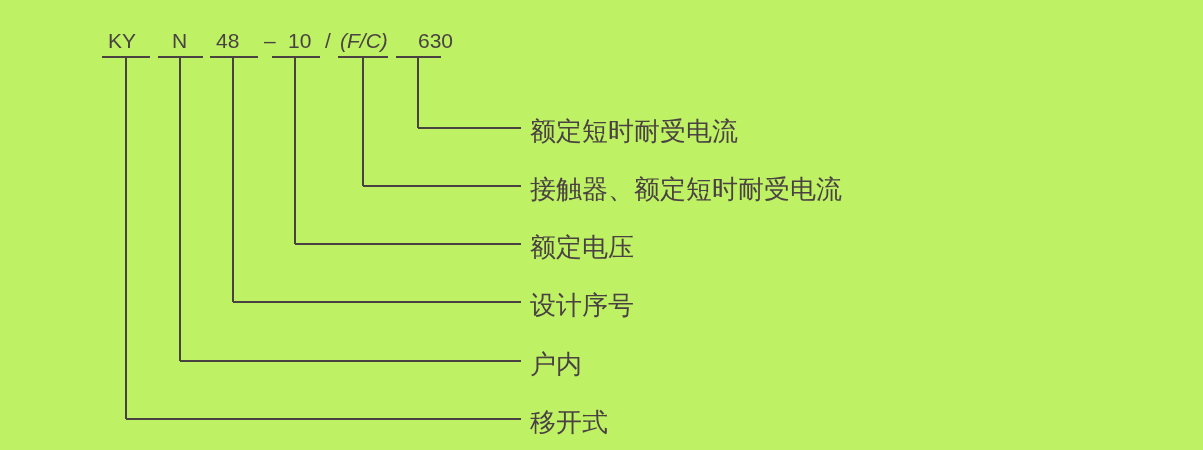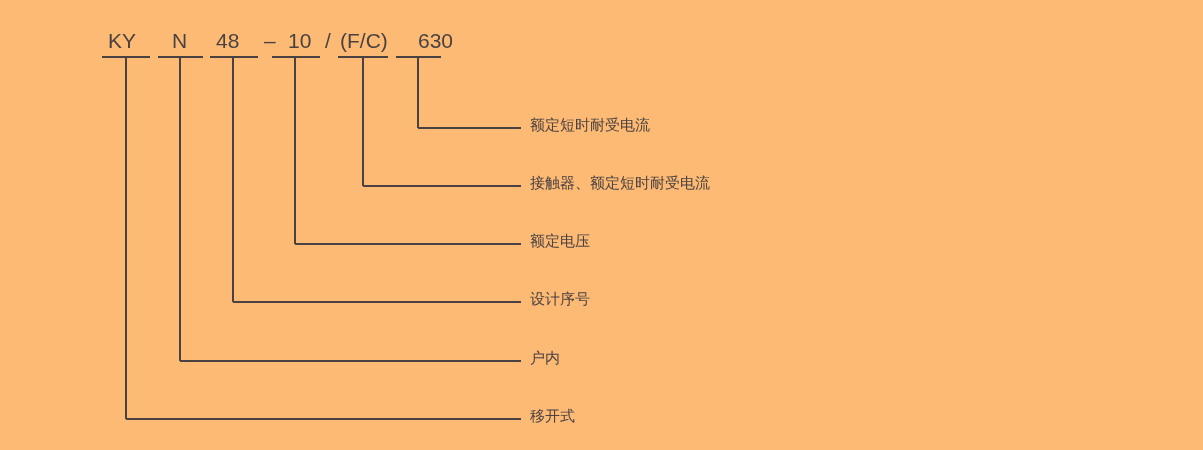--- a/index.html
+++ b/index.html
@@ -10,42 +10,42 @@
   body {
     width: 1203px;
     height: 450px;
     font-family: "Liberation Sans", "DejaVu Sans", sans-serif;
     overflow: hidden;
   }
   #diagram-root {
     position: relative;
     width: 1203px;
     height: 450px;
-    background: #fdba74;
+    background: #bef264;
   }
   #leader-svg {
     position: absolute;
     left: 0;
     top: 0;
     width: 1203px;
     height: 450px;
   }
   .code-token {
     position: absolute;
     color: #4a4242;
     font-size: 21px;
     line-height: 1;
     white-space: nowrap;
     font-family: "Liberation Sans", "DejaVu Sans", sans-serif;
   }
   .leader-label {
     position: absolute;
     left: 530px;
     color: #4a4242;
-    font-size: 15px;
+    font-size: 26px;
     line-height: 1;
     white-space: nowrap;
     font-family: "DejaVu Sans", "Liberation Sans", sans-serif;
   }
 </style>
 </head>
 <body>
 
 <div id="diagram-root">
 
@@ -70,21 +70,21 @@
       <line x1="126" y1="419" x2="521" y2="419" stroke="#4a4242" stroke-width="1.6" shape-rendering="crispEdges"></line>
     </svg>
 
   <div id="code-token-layer">
       <span class="code-token" style="left: 108px; top: 30px;">KY</span>
       <span class="code-token" style="left: 172px; top: 30px;">N</span>
       <span class="code-token" style="left: 216px; top: 30px;">48</span>
       <span class="code-token" style="left: 264px; top: 30px;">–</span>
       <span class="code-token" style="left: 288px; top: 30px;">10</span>
       <span class="code-token" style="left: 325px; top: 30px;">/</span>
-      <span class="code-token" style="left: 340px; top: 30px;">(F/C)</span>
+      <span class="code-token" style="left: 340px; top: 30px; font-style: italic;">(F/C)</span>
       <span class="code-token" style="left: 394px; top: 30px; margin-left: 24px;">630</span>
     </div>
 
   <div id="label-layer">
       <div class="leader-label" style="top: 118px;">额定短时耐受电流</div>
       <div class="leader-label" style="top: 176px;">接触器、额定短时耐受电流</div>
       <div class="leader-label" style="top: 234px; text-align: right;">额定电压</div>
       <div class="leader-label" style="top: 292px; text-align: center;">设计序号</div>
       <div class="leader-label" style="top: 351px;">户内</div>
       <div class="leader-label" style="top: 409px; text-align: center;">移开式</div>

